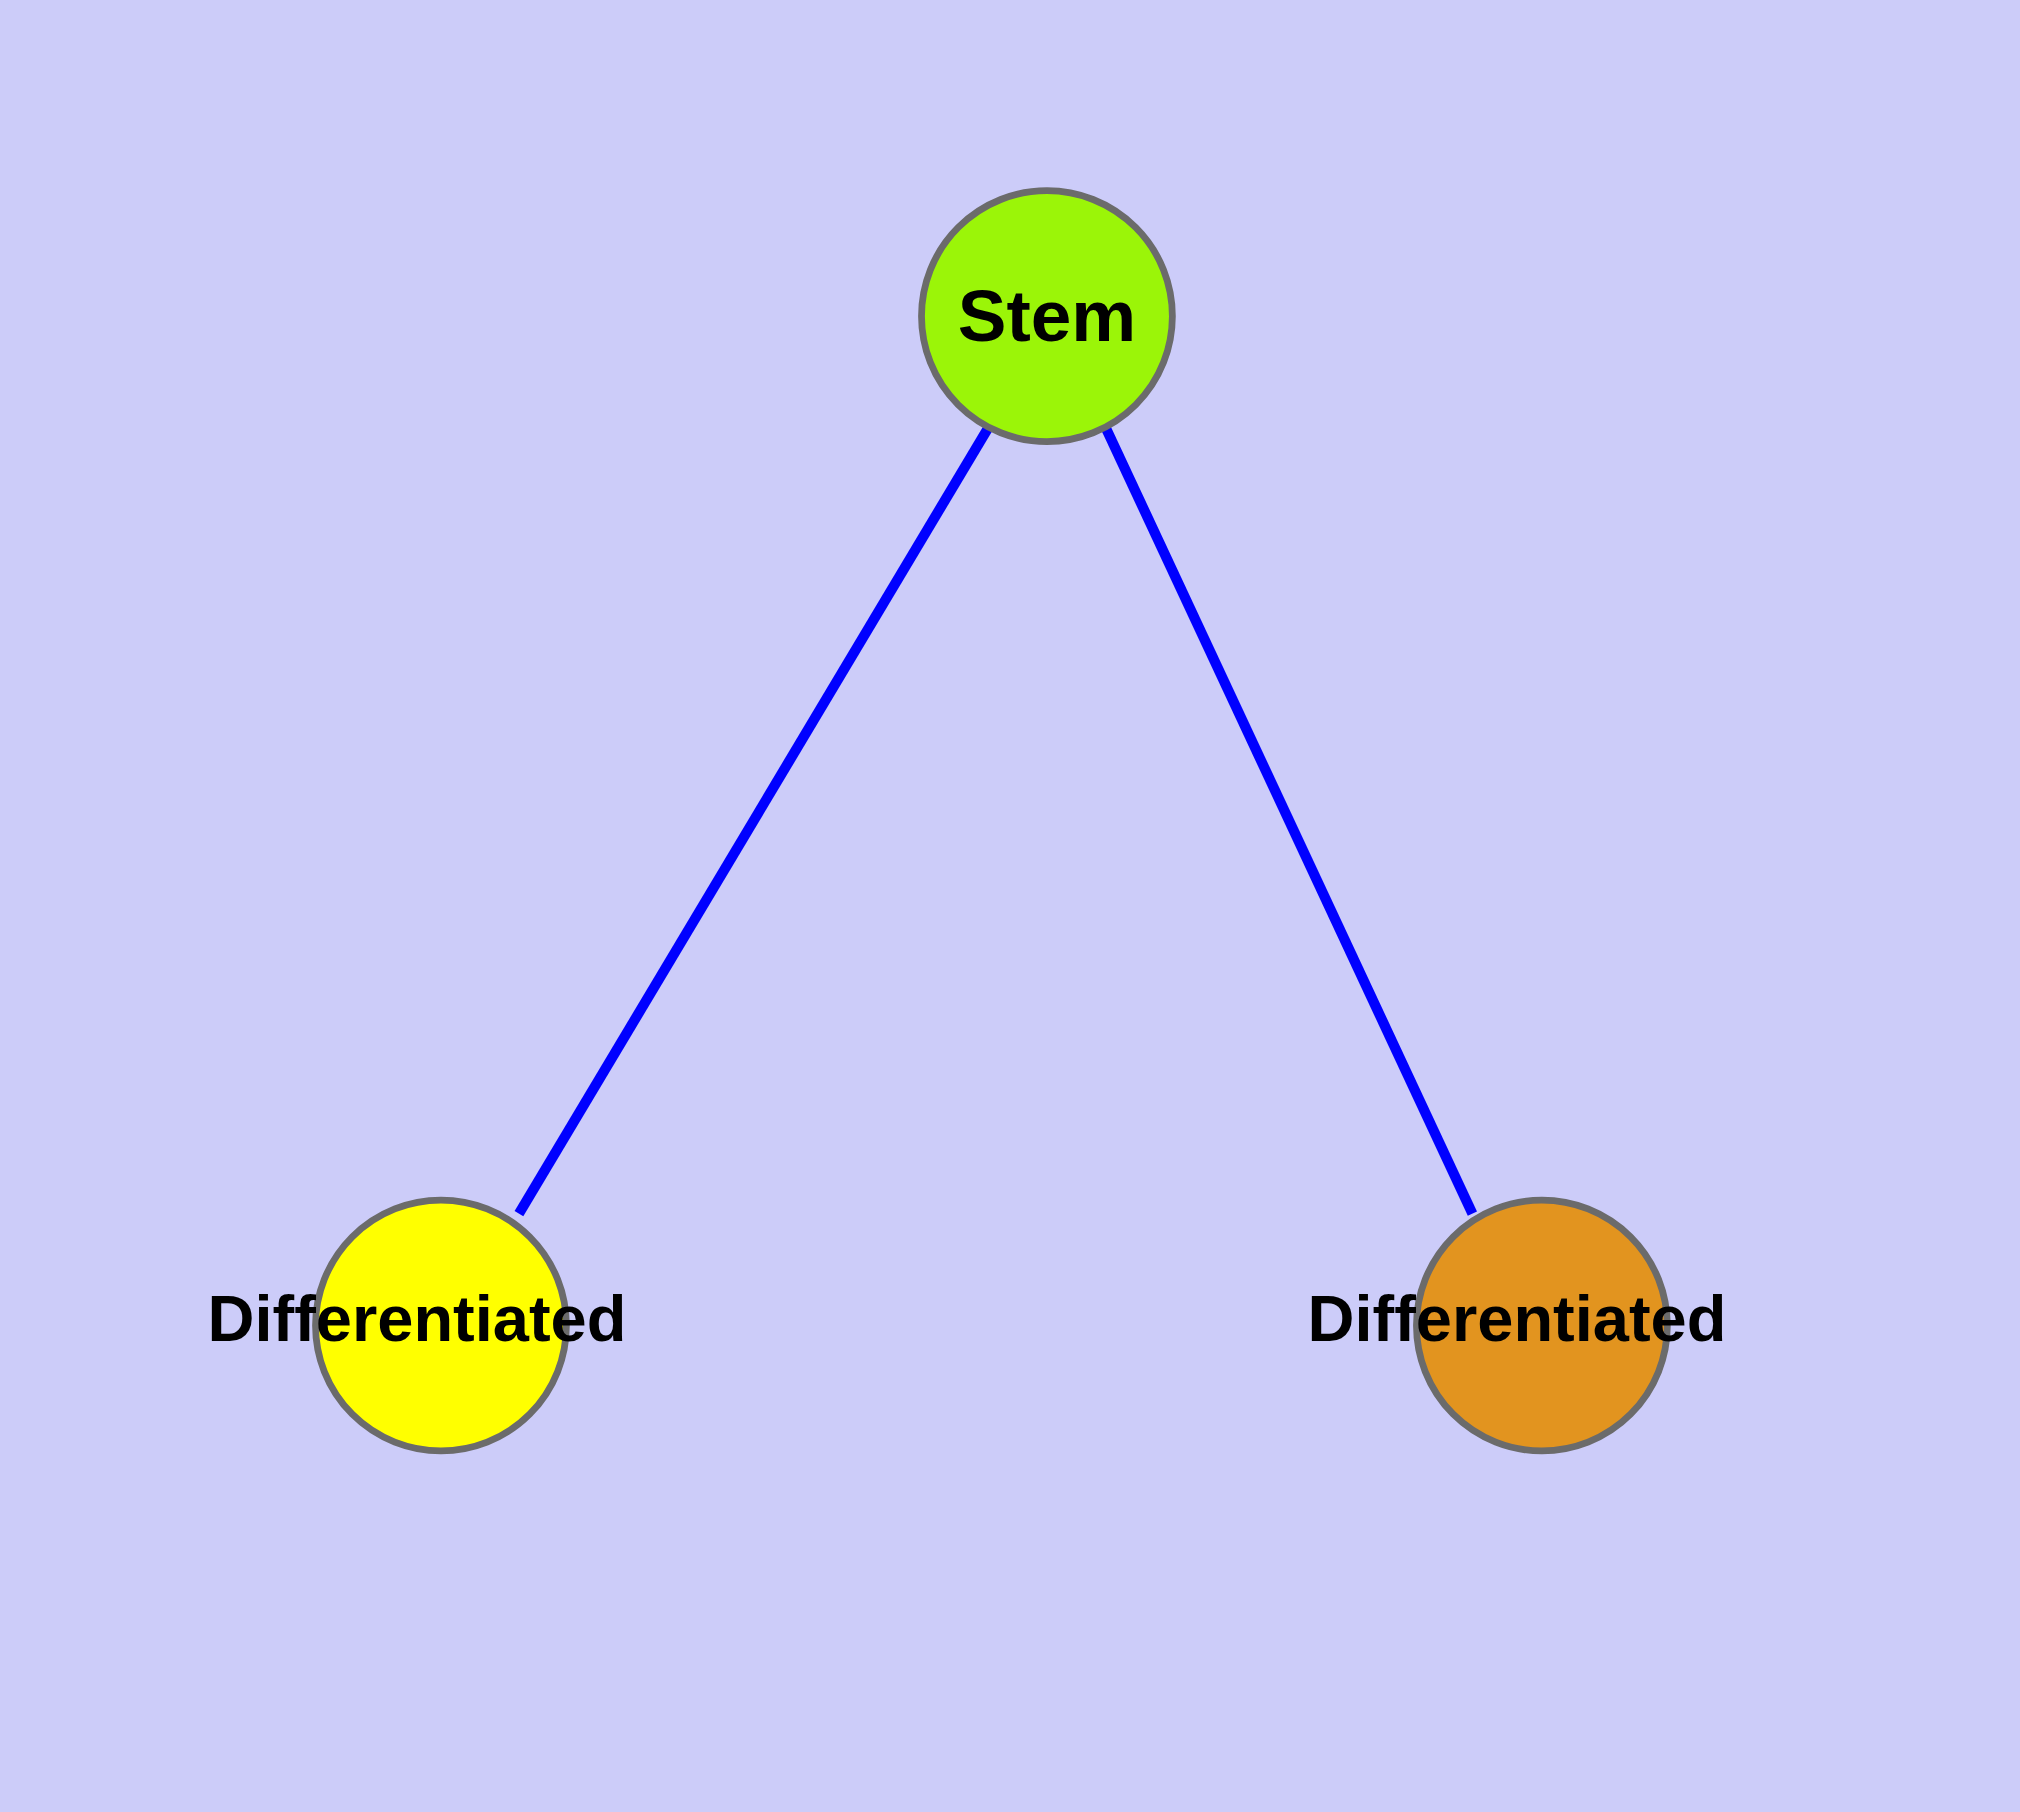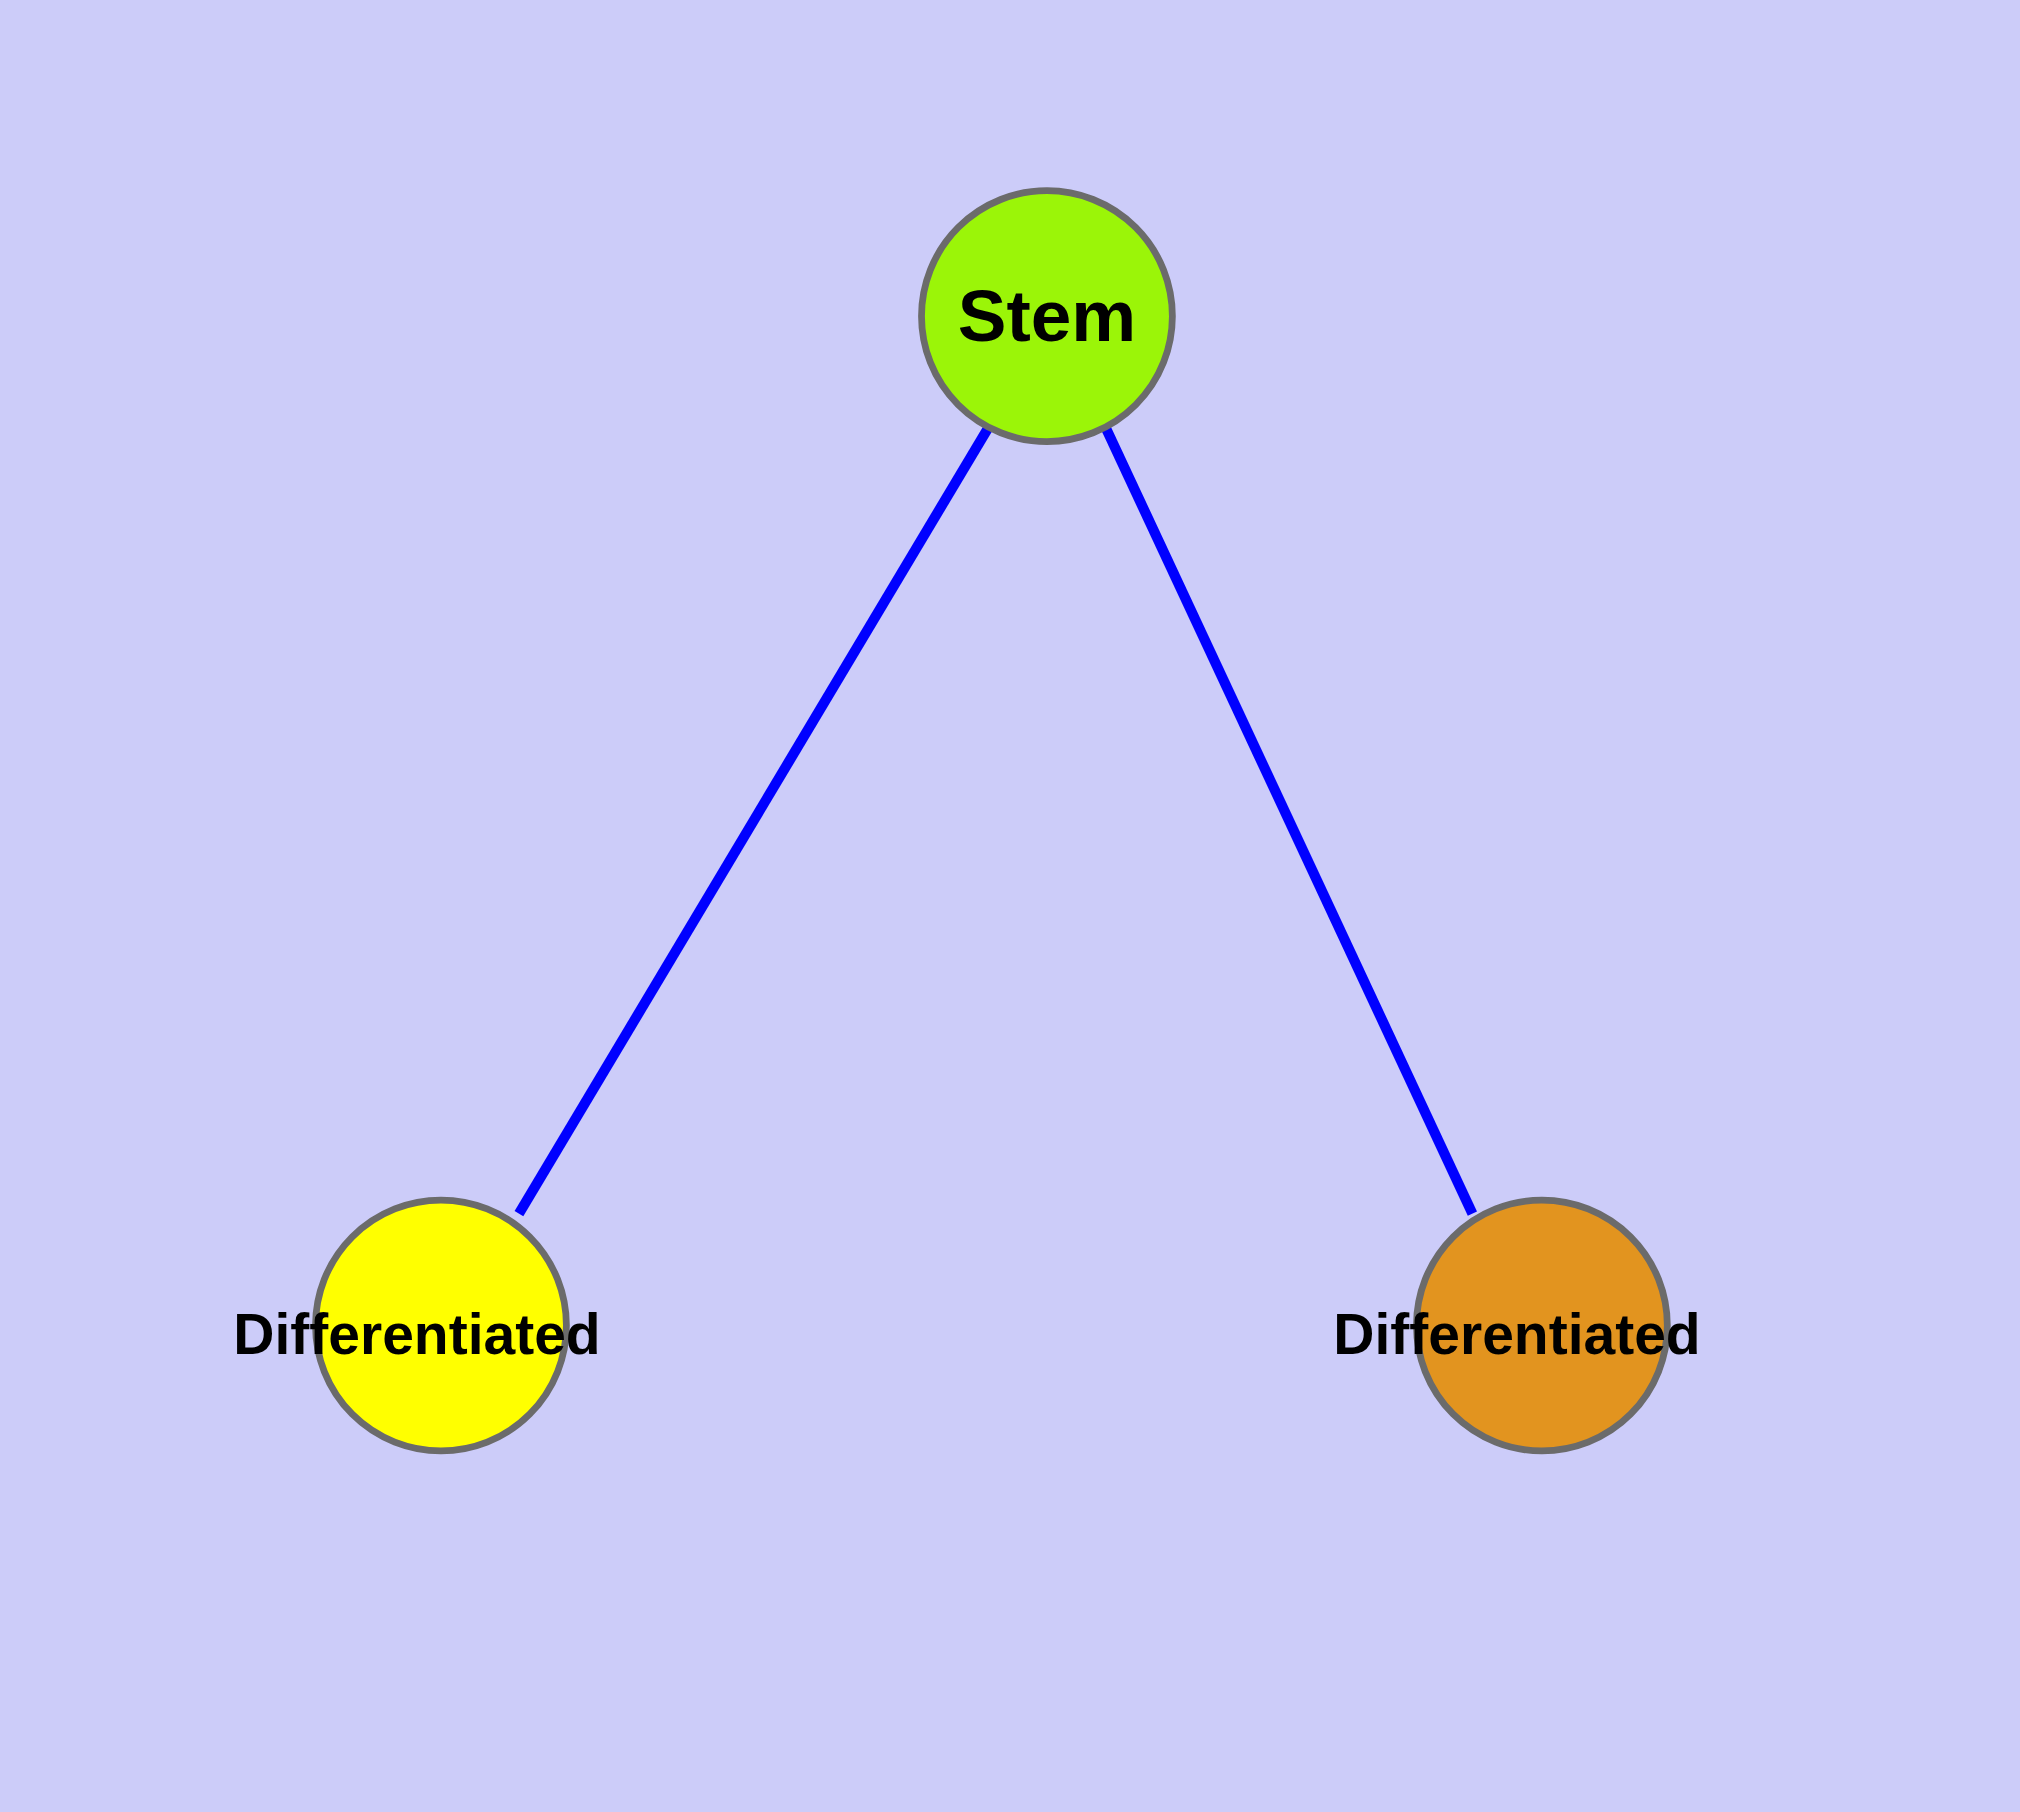--- a/index.html
+++ b/index.html
@@ -30,22 +30,21 @@
     color: #000000;
     white-space: nowrap;
     line-height: 1.12;
     pointer-events: none;
     transform: translate(-50%, -50%);
   }
   .node-label.big {
     font-size: 73px;
   }
   .node-label.two-line {
-    font-size: 57px;
-    margin-top: 16px;
+    font-size: 65px;
   }
 </style>
 </head>
 <body>
 
 <div id="canvas" style="background: rgb(204, 204, 249);">
 
   <svg id="graph-svg" viewBox="0 0 2384 2138">
     <g>
       <line x1="1165" y1="506" x2="612" y2="1432" stroke="#0000ff" stroke-width="12" stroke-linecap="butt"></line>

